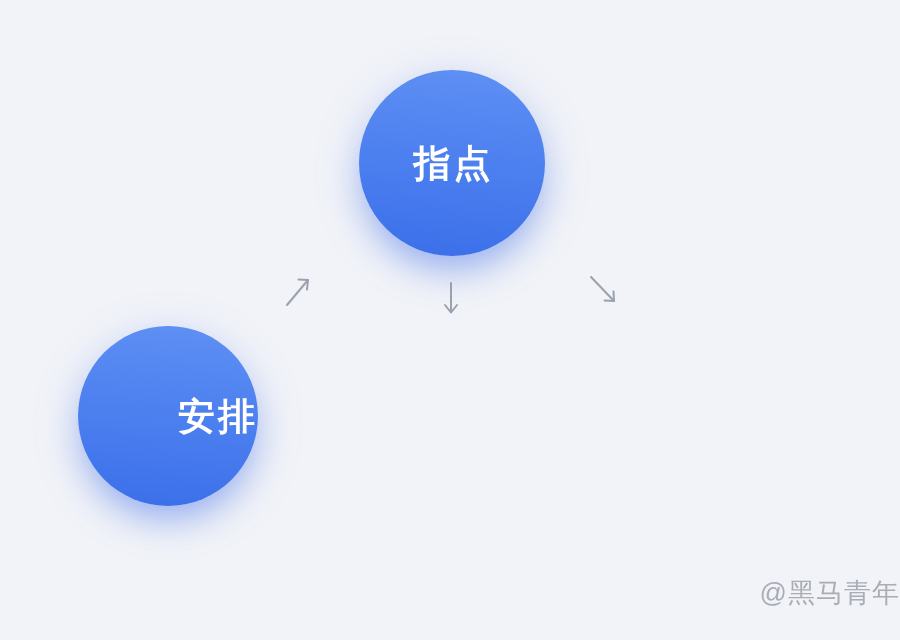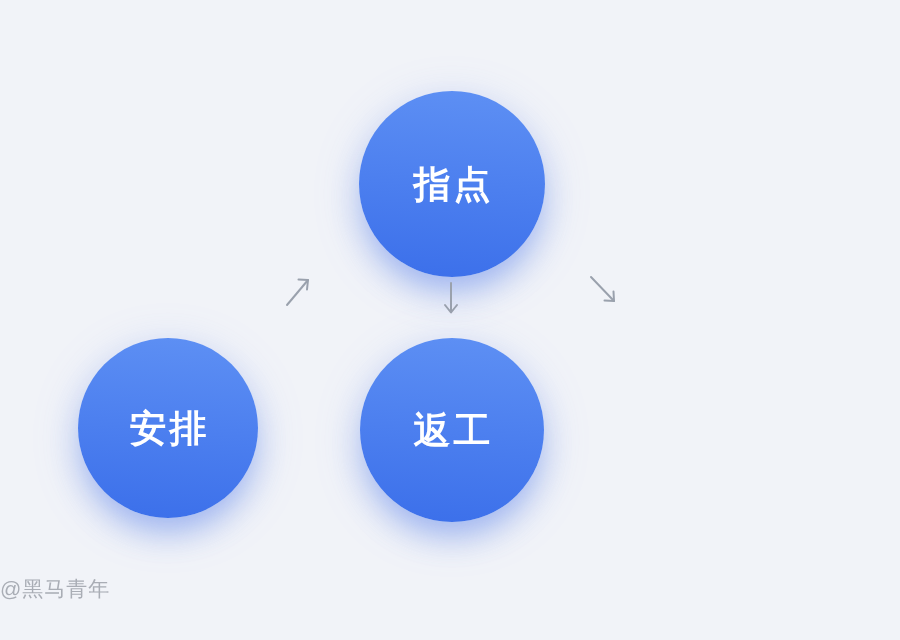--- a/index.html
+++ b/index.html
@@ -30,40 +30,40 @@
   }
   .node-label {
     color: #FFFFFF;
     font-size: 37px;
     font-weight: 700;
     letter-spacing: 3px;
     padding-left: 3px; 
     line-height: 1;
     user-select: none;
   }
-  .node-top     { width: 186px; height: 186px; left: 359px; top: 91px;  }
-  .node-left    { width: 180px; height: 180px; left: 78px;  top: 338px; }
+  .node-top     { width: 186px; height: 186px; left: 359px; top: 70px;  }
+  .node-left    { width: 180px; height: 180px; left: 78px;  top: 326px; justify-content: flex-end; }
   .node-center  { width: 184px; height: 184px; left: 360px; top: 338px; }
   .node-right   { width: 184px; height: 184px; left: 639px; top: 338px; }
   .arrow {
     position: absolute;
   }
   .arrow svg {
     display: block;
   }
   .arrow-left   { left: 278px; top: 271px; }
   .arrow-middle { left: 442px; top: 277px; }
   .arrow-right  { left: 584px; top: 269px; }
   .watermark {
     position: absolute;
     left: 0;
     top: 575px;
     width: 900px;
-    text-align: left;
-    font-size: 21px;
+    text-align: right;
+    font-size: 27px;
     letter-spacing: 1px;
     color: #A9ADB5;
     user-select: none;
   }
 </style>
 </head>
 <body>
 
 <div class="canvas">
 
@@ -89,20 +89,17 @@
     <svg width="40" height="42" viewBox="0 0 40 42">
       <line x1="7" y1="8" x2="30" y2="32" stroke="#9AA1AD" stroke-width="2" stroke-linecap="round"></line>
       <polyline points="20.5,31.5 30,32 29.5,22.5" fill="none" stroke="#9AA1AD" stroke-width="2" stroke-linecap="round" stroke-linejoin="round"></polyline>
     </svg>
   </div>
 
   <div class="node node-left">
     <span class="node-label">安排</span>
   </div>
 
-  <div class="node node-center">
-    <span class="node-label">返工</span>
-  </div>
 
 
   <div class="watermark">@黑马青年</div>
 
 </div>
 
 </body></html>

